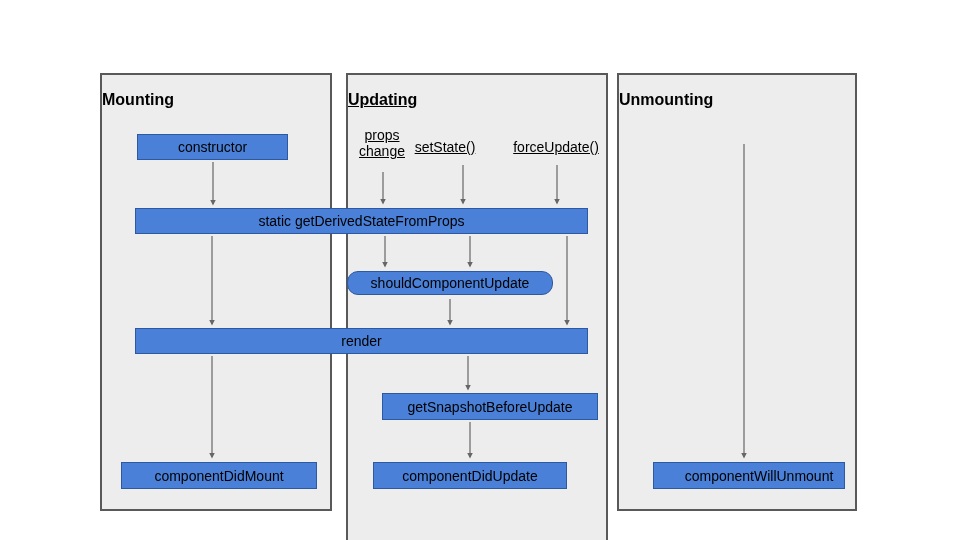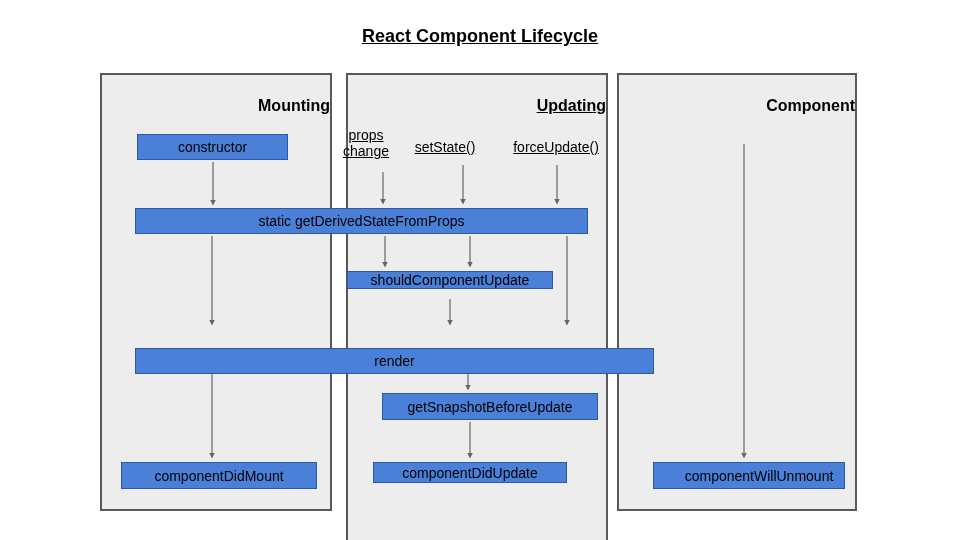--- a/index.html
+++ b/index.html
@@ -14,50 +14,49 @@
   }
   .title{
     position:absolute;top:26px;left:0;width:100%;text-align:center;
     font-size:18px;font-weight:bold;text-decoration:underline;
   }
   .panel{
     position:absolute;box-sizing:border-box;
     background:var(--panel-fill);border:2px solid var(--panel-border);
   }
   .panel-header{
-    text-align:right;padding-top:22px;font-size:16px;font-weight:bold;
+    text-align:left;padding-top:16px;font-size:16px;font-weight:bold;
   }
   #arrow-layer{position:absolute;left:0;top:0;width:960px;height:540px;}
   #arrow-layer line{stroke:var(--arrow);stroke-width:1.2;}
   #arrowhead path{fill:var(--arrow);}
   .node{
     position:absolute;box-sizing:border-box;display:flex;align-items:center;justify-content:center;
     background:var(--box-fill);border:1.5px solid var(--box-border);
     font-size:14px;color:var(--text);white-space:nowrap;overflow:hidden;
   }
   .trigger{
     position:absolute;transform:translateX(-50%);
     font-size:14px;line-height:16px;text-align:center;
     text-decoration:underline;white-space:pre-line;
   }
 </style>
 </head>
 <body>
 
 <div class="stage">
-  <div class="title">React Component Lifecycle</div>
   <div id="panel-layer">
       <div class="panel" style="left: 100px; top: 73px; width: 232px; height: 438px;">
         <div class="panel-header">Mounting</div>
       </div>
       <div class="panel" style="left: 346px; top: 73px; width: 262px; height: 526px; text-decoration: underline;">
         <div class="panel-header">Updating</div>
       </div>
       <div class="panel" style="left: 617px; top: 73px; width: 240px; height: 438px;">
-        <div class="panel-header">Component</div>
+        <div class="panel-header">Unmounting</div>
       </div>
     </div>
   <svg id="arrow-layer" width="960" height="540" viewBox="0 0 960 540">
     <defs>
       <marker id="arrowhead" markerWidth="8" markerHeight="8" refX="4.5" refY="3" orient="auto" markerUnits="userSpaceOnUse">
         <path d="M0,0 L6,3 L0,6 Z"></path>
       </marker>
     </defs>
   <line x1="213" y1="162" x2="213" y2="204" marker-end="url(#arrowhead)"></line>
       <line x1="212" y1="236" x2="212" y2="324" marker-end="url(#arrowhead)"></line>
@@ -69,24 +68,24 @@
       <line x1="470" y1="236" x2="470" y2="266" marker-end="url(#arrowhead)"></line>
       <line x1="567" y1="236" x2="567" y2="324" marker-end="url(#arrowhead)"></line>
       <line x1="450" y1="299" x2="450" y2="324" marker-end="url(#arrowhead)"></line>
       <line x1="468" y1="356" x2="468" y2="389" marker-end="url(#arrowhead)"></line>
       <line x1="470" y1="422" x2="470" y2="457" marker-end="url(#arrowhead)"></line>
       <line x1="744" y1="144" x2="744" y2="457" marker-end="url(#arrowhead)"></line>
     </svg>
   <div id="node-layer">
       <div class="node" style="left: 137px; top: 134px; width: 151px; height: 26px;">constructor</div>
       <div class="node" style="left: 135px; top: 208px; width: 453px; height: 26px;">static getDerivedStateFromProps</div>
-      <div class="node" style="left: 347px; top: 271px; width: 206px; height: 18px;">shouldComponentUpdate</div>
-      <div class="node" style="left: 135px; top: 328px; width: 519px; height: 26px; margin-top: 20px;">render</div>
+      <div class="node" style="left: 347px; top: 271px; width: 206px; height: 24px; border-radius: 11px;">shouldComponentUpdate</div>
+      <div class="node" style="left: 135px; top: 328px; width: 453px; height: 26px;">render</div>
       <div class="node" style="left: 382px; top: 393px; width: 216px; height: 27px;">getSnapshotBeforeUpdate</div>
       <div class="node" style="left: 121px; top: 462px; width: 196px; height: 27px; text-align: right;">componentDidMount</div>
-      <div class="node" style="left: 373px; top: 462px; width: 194px; height: 21px;">componentDidUpdate</div>
+      <div class="node" style="left: 373px; top: 462px; width: 194px; height: 27px;">componentDidUpdate</div>
       <div class="node" style="left: 653px; top: 462px; width: 192px; height: 27px; padding-left: 20px;">componentWillUnmount</div>
-      <div class="trigger" style="left: 366px; top: 127px;">props
+      <div class="trigger" style="left: 382px; top: 127px;">props
 change</div>
       <div class="trigger" style="left: 445px; top: 139px;">setState()</div>
       <div class="trigger" style="left: 556px; top: 139px; text-align: right;">forceUpdate()</div>
     </div>
 </div>
 
 </body></html>

